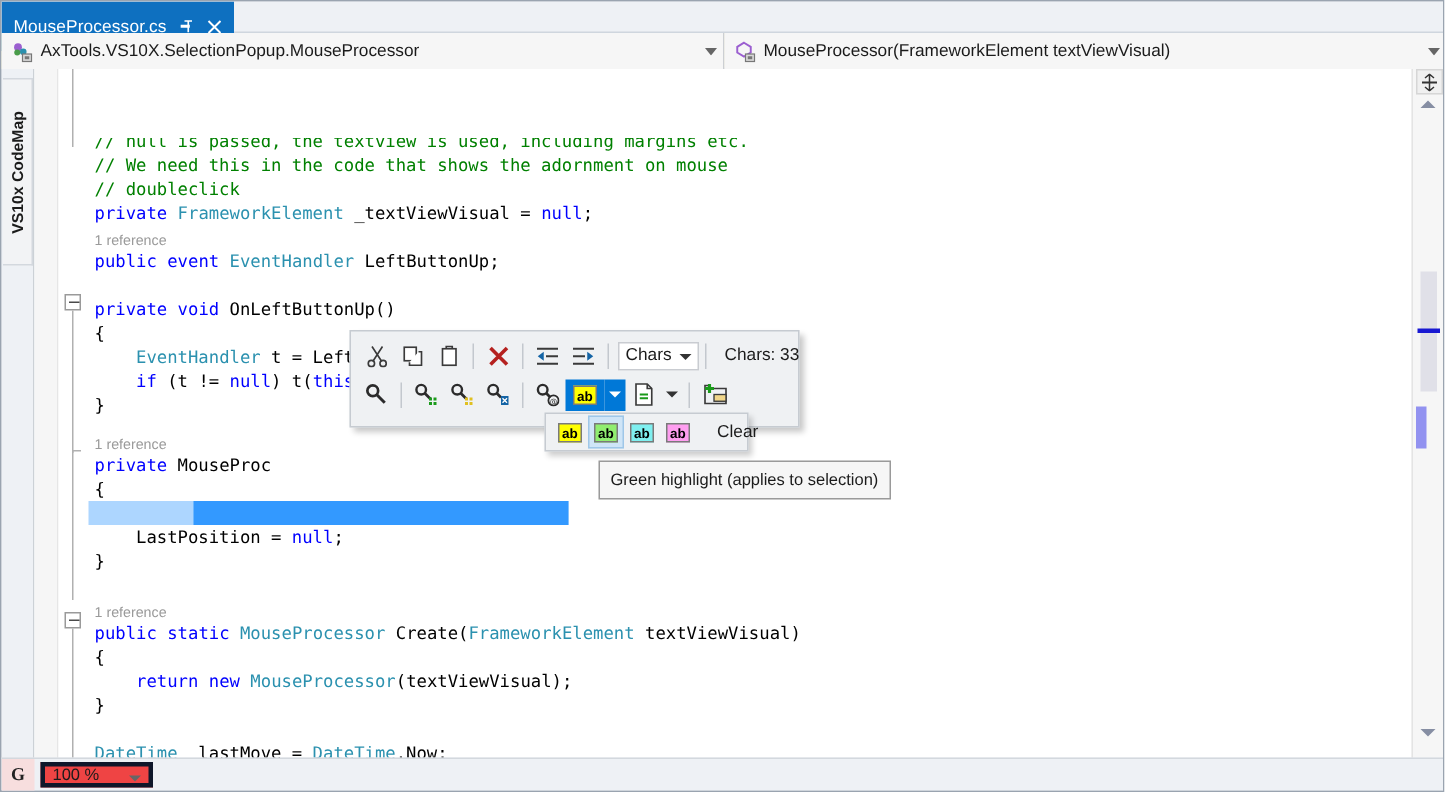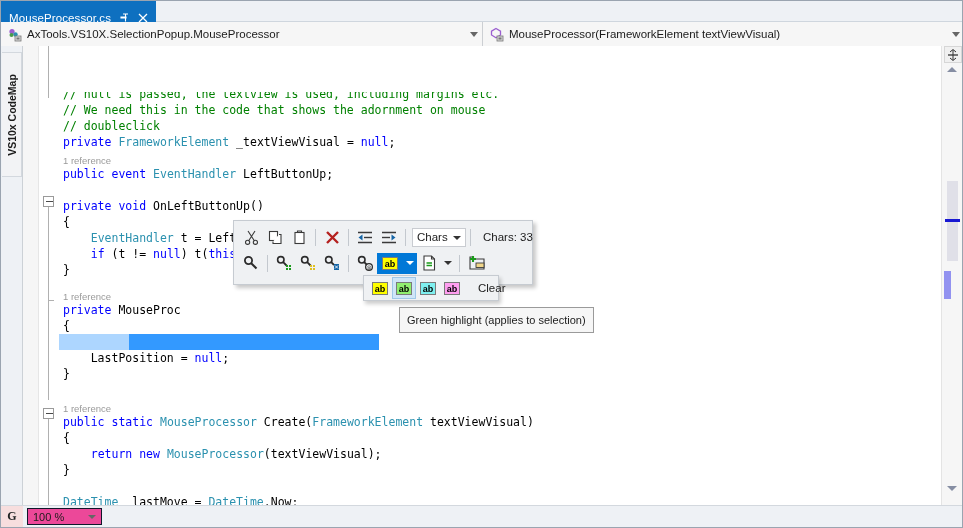--- a/index.html
+++ b/index.html
@@ -202,22 +202,22 @@
   }
   .status-g {
     width: 22px; height: 22px;
     background: #f7dede;
     display:flex; align-items:center; justify-content:center;
     font-weight: bold; font-size: 12px; color: #222; font-family: "Liberation Serif", serif;
   }
   .zoom-combo {
     margin-left: 4px;
     width: 75px; height: 17px;
-    background: #ec4899;
-    border: 1px solid #0f172a;
+    background: #ef4444;
+    border: 3px solid #0f172a;
     display:flex; align-items:center;
     font-size: 11px; color: #1b1b1b;
     padding-left: 5px;
     position: relative;
   }
   .zoom-arrow {
     position:absolute; right:5px; top:6px;
     width:0;height:0;
     border-left:4px solid transparent;
     border-right:4px solid transparent;

